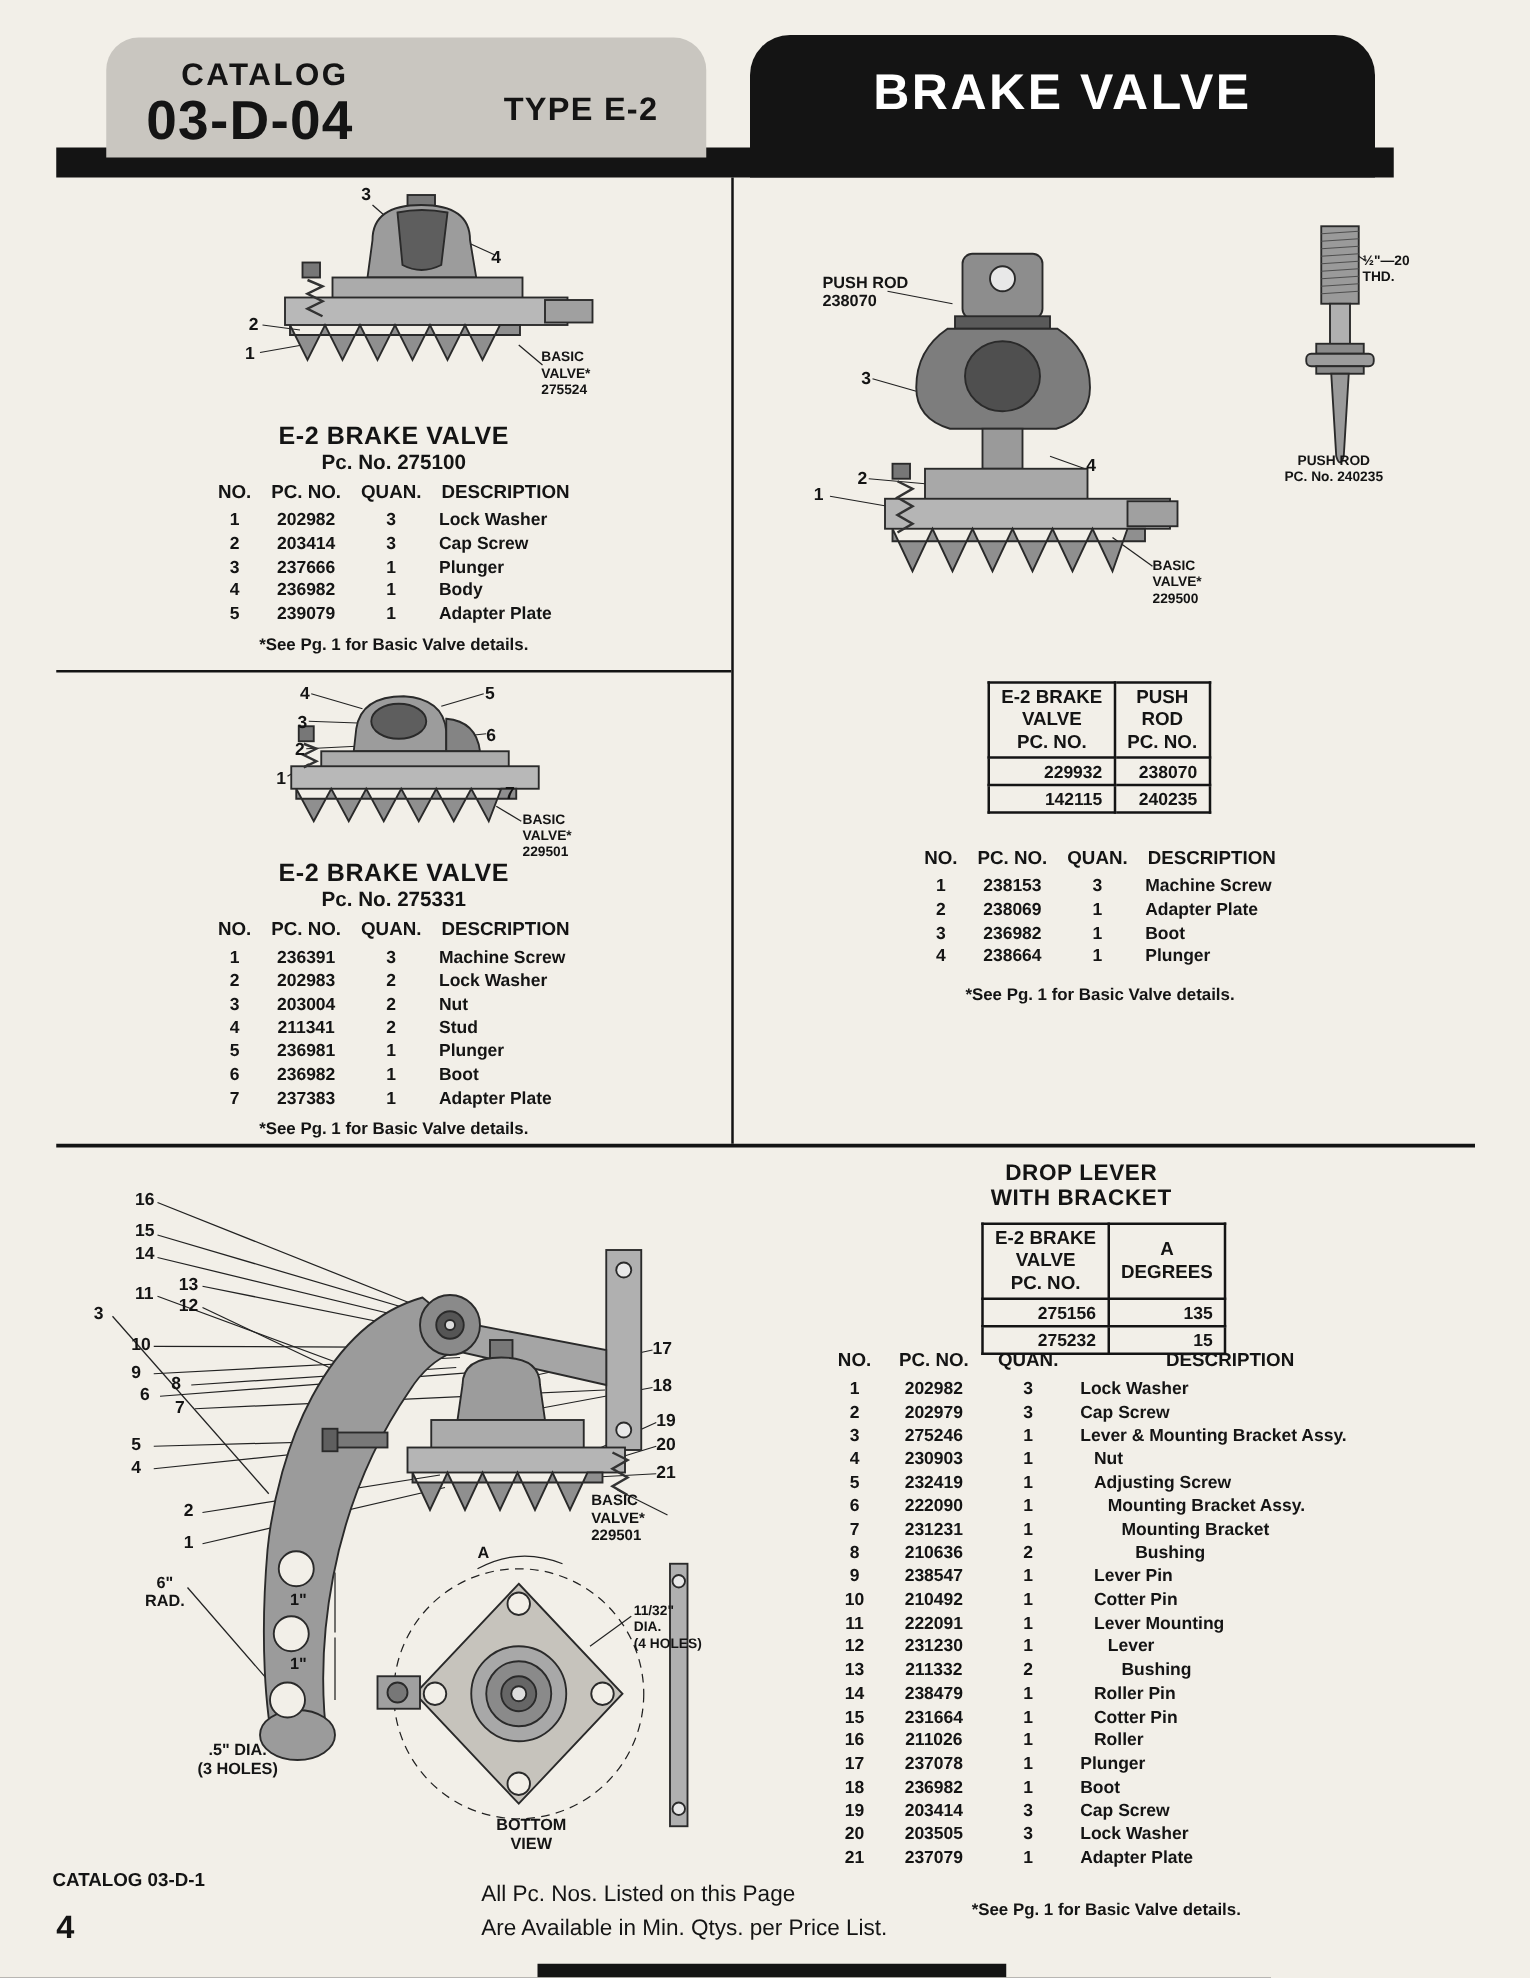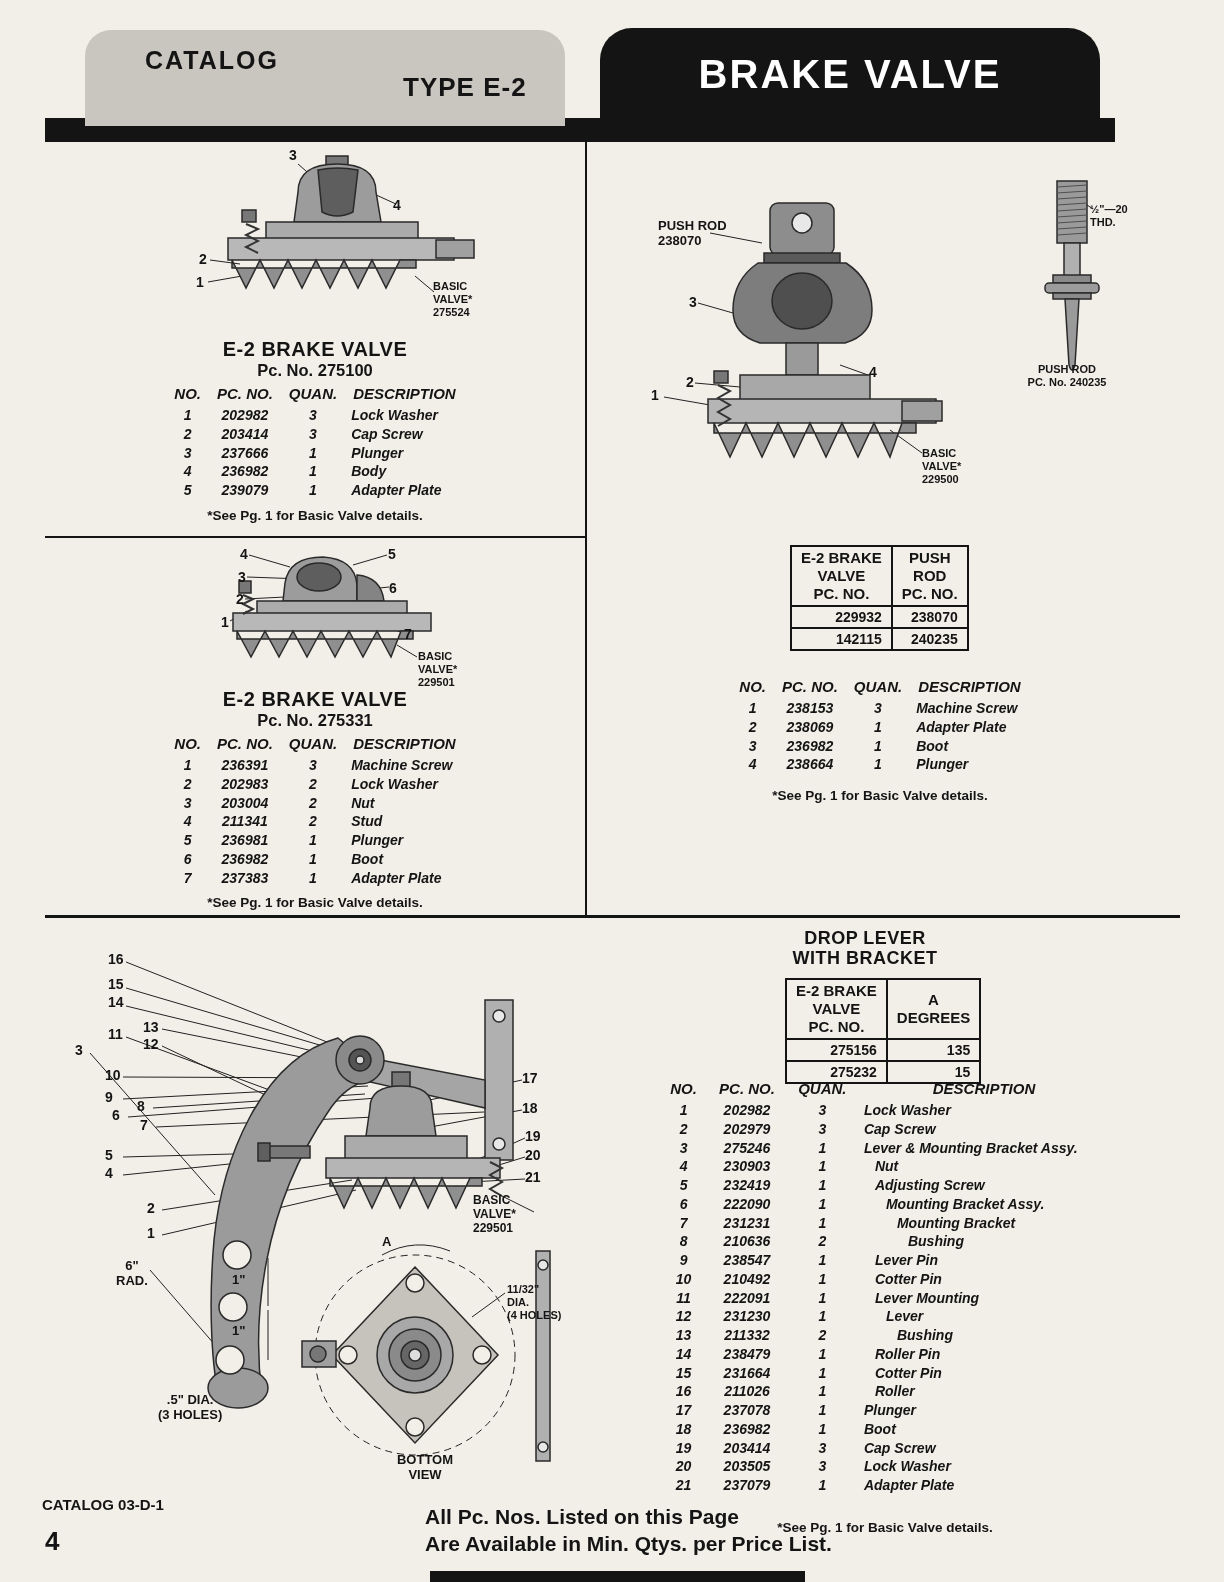--- a/index.html
+++ b/index.html
@@ -24,45 +24,46 @@
   .hline{position:absolute;background:#141414;height:2px;}
   
   .sec-title{font-size:20px;font-weight:bold;text-align:center;letter-spacing:.5px;}
   .sec-sub{font-size:16.5px;font-weight:bold;text-align:center;}
   .footnote{font-size:13.5px;font-weight:bold;text-align:center;}
   .co{position:absolute;font-size:14px;font-weight:bold;}
   .lbl{position:absolute;font-size:11px;font-weight:bold;line-height:1.18;white-space:pre-line;}
   .lbl.md{font-size:13px;}
   .lbl.ctr{text-align:center;}
   
-  table.pt{border-collapse:collapse;font-weight:bold;font-style:italic;}
+  table.pt{border-collapse:collapse;font-weight:bold;}
   .pt th{font-size:15px;padding:0 8px 4px;text-align:center;white-space:nowrap;}
   .pt td{font-size:14px;padding:0 8px;line-height:1.34;white-space:nowrap;text-align:center;}
   .pt td:nth-child(4){text-align:left;padding-left:6px;}
   
   table.xt{border-collapse:collapse;font-weight:bold;}
   .xt th{border:2px solid #141414;font-size:15px;text-align:center;padding:2px 9px;white-space:pre-line;line-height:1.2;}
   .xt td{border:2px solid #141414;font-size:14px;text-align:right;padding:2px 9px;}
   
-  .footer-line{position:absolute;font-size:21px;font-weight:bold;margin-left:40px;}
+  .footer-line{position:absolute;font-size:18px;font-weight:normal;}
   .page-num{position:absolute;font-size:26px;font-weight:bold;}
   .catalog-ref{position:absolute;font-size:15px;font-weight:bold;}
   .bottom-bar{position:absolute;left:430px;top:1571px;width:375px;height:11px;background:#141414;}
   svg{position:absolute;}
   svg .ln{stroke:#222;stroke-width:1;fill:none;}
   svg .sh{stroke:#2a2a2a;stroke-width:1.5;}
 </style>
 </head>
 <body>
 
 <div class="page">
 
   <div class="black-bar"></div>
   <div class="gray-tab">
     <div class="catalog-label">CATALOG</div>
+    <div class="catalog-number">03-D-04</div>
     <div class="type-label">TYPE E-2</div>
   </div>
   <div class="black-tab">
     <div class="brake-title">BRAKE VALVE</div>
   </div>
 
   <div class="vline" style="left:585px;top:142px;height:773px;"></div>
   <div class="hline" style="left:45px;top:536px;width:540px;"></div>
   <div class="hline" style="left:45px;top:915px;width:1135px;height:3px;"></div>
 

